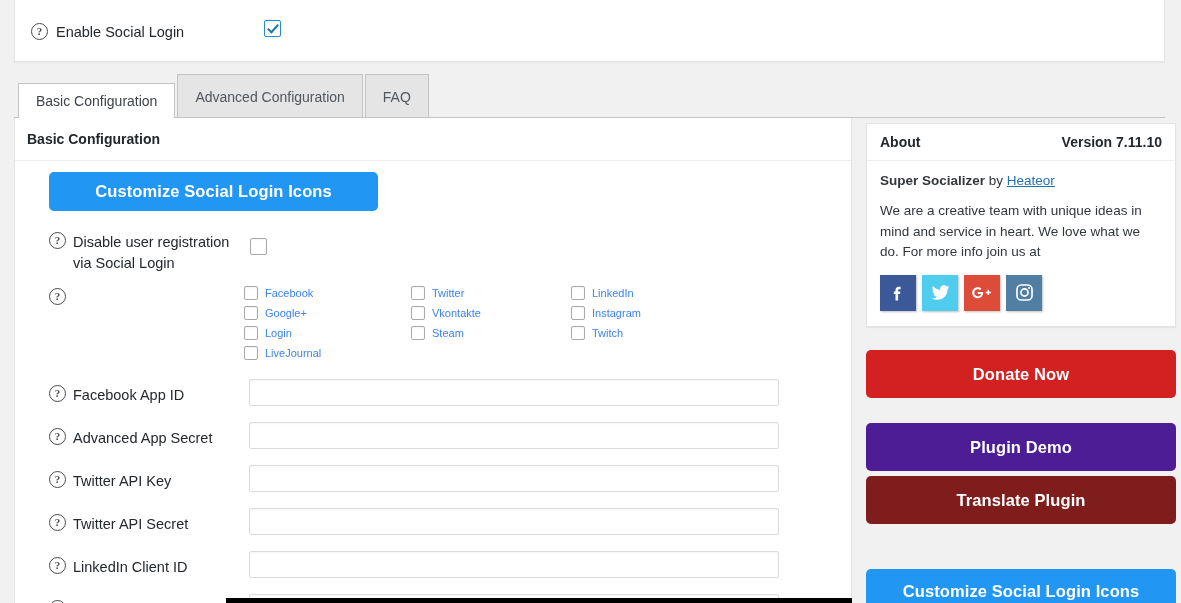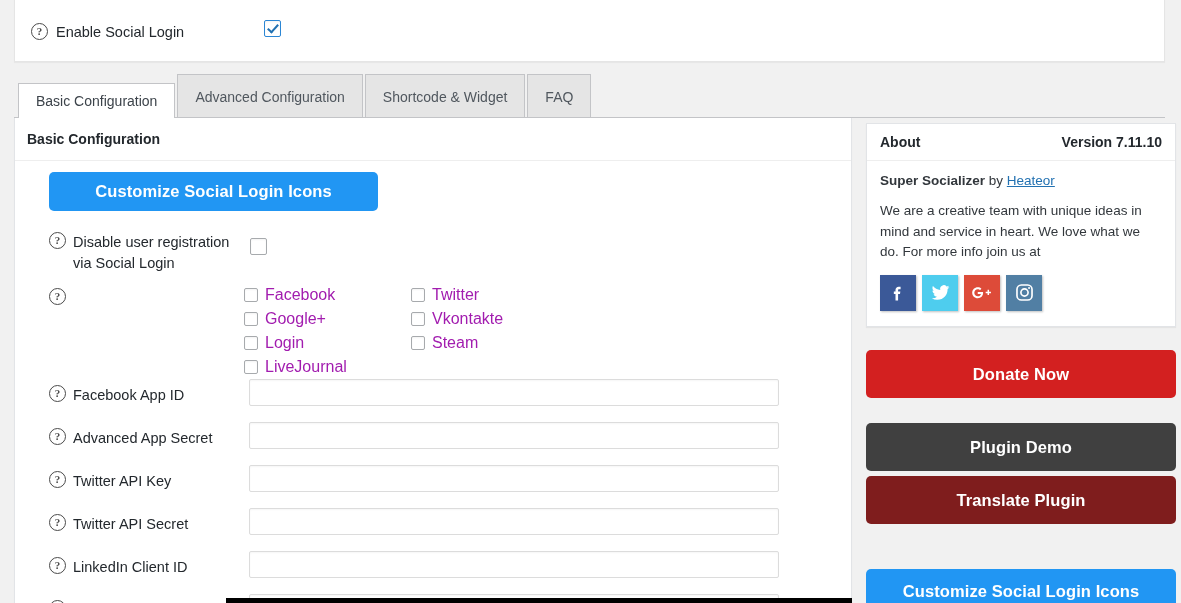--- a/index.html
+++ b/index.html
@@ -160,21 +160,21 @@
     position: absolute;
     left: 229px; top: 168px;
     width: 480px;
     display: grid;
     grid-template-columns: 167px 160px 150px;
     grid-auto-rows: 20px;
     grid-auto-flow: column;
   }
   .sn-item {
     display: flex; align-items: center; gap: 7px;
-    font-size: 16px; color: #a21caf;
+    font-size: 11px; color: #3b82f6;
     cursor: pointer;
   }
   .sn-col { display: flex; flex-direction: column; gap: 6px; }
 
   .txt-input {
     position: absolute;
     height: 27px;
     width: 530px;
     border: 1px solid #dcdcdc;
     border-radius: 2px;
@@ -232,21 +232,21 @@
     left: 866px;
     width: 310px; height: 48px;
     border: none; border-radius: 5px;
     color: #ffffff;
     font-size: 16.5px; font-weight: 700;
     font-family: "Liberation Sans", sans-serif;
     cursor: pointer;
     letter-spacing: .1px;
   }
   .side-btn.donate { top: 350px; background: #d32020; }
-  .side-btn.demo { top: 423px; background: #404040; }
+  .side-btn.demo { top: 423px; background: #4c1d95; }
   .side-btn.translate { top: 476px; background: #7f1d1d; }
   .side-btn.customize { top: 569px; background: #2196f3; height: 44px; }
 
   .bottom-strip {
     position: absolute;
     left: 226px; top: 598px;
     width: 626px; height: 5px;
     background: #000000;
   }
 </style>
@@ -262,21 +262,20 @@
     </div>
     <div class="cb-enable">
       <span class="chk checked"></span>
     </div>
   </div>
 
   <div class="tabs-underline"></div>
   <div class="tabs">
     <div class="tab active">Basic Configuration</div>
     <div class="tab">Advanced Configuration</div>
-    <div class="tab">Shortcode &amp; Widget</div>
     <div class="tab">FAQ</div>
   </div>
 
   <div class="main-panel">
     <div class="panel-head">Basic Configuration</div>
 
     <button class="btn-customize-top">Customize Social Login Icons</button>
 
     <div class="frow-label" style="left:34px; top:114px; width:195px;">
       <span class="help-icon">?</span>
@@ -314,20 +313,34 @@
           <span class="chk small"></span>
           <span>Twitter</span>
         </label>
         <label class="sn-item">
           <span class="chk small"></span>
           <span>Vkontakte</span>
         </label>
         <label class="sn-item">
           <span class="chk small"></span>
           <span>Steam</span>
+        </label>
+      </div>
+      <div class="sn-col">
+        <label class="sn-item">
+          <span class="chk small"></span>
+          <span>LinkedIn</span>
+        </label>
+        <label class="sn-item">
+          <span class="chk small"></span>
+          <span>Instagram</span>
+        </label>
+        <label class="sn-item">
+          <span class="chk small"></span>
+          <span>Twitch</span>
         </label>
       </div>
     </div>
 
     <div class="frow-label" style="left:34px; top:267px;">
       <span class="help-icon">?</span>
       <span class="txt">Facebook App ID</span>
     </div>
     <input class="txt-input" style="left: 234px; top: 261px;" type="text" value="">
 

